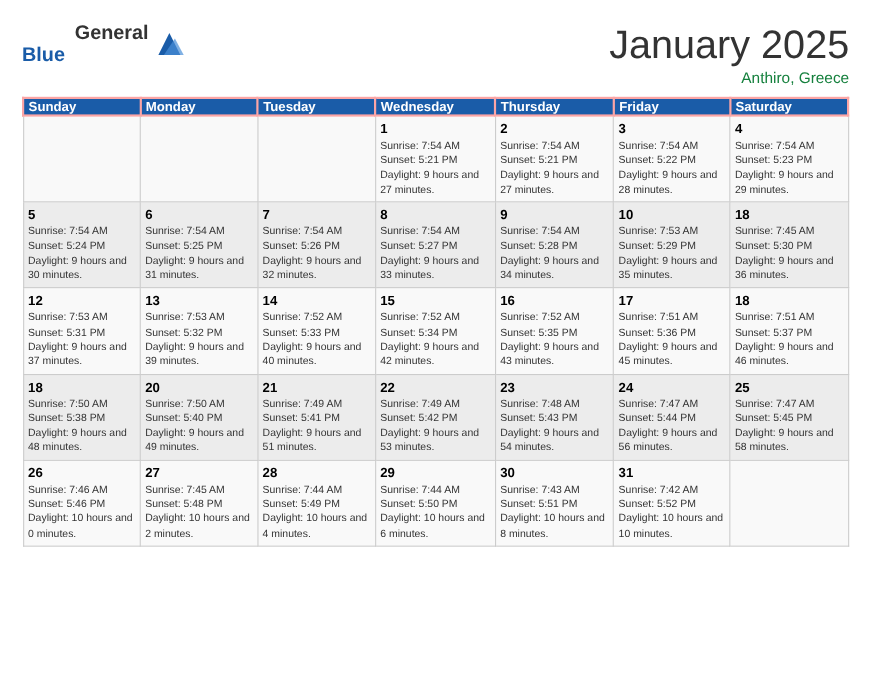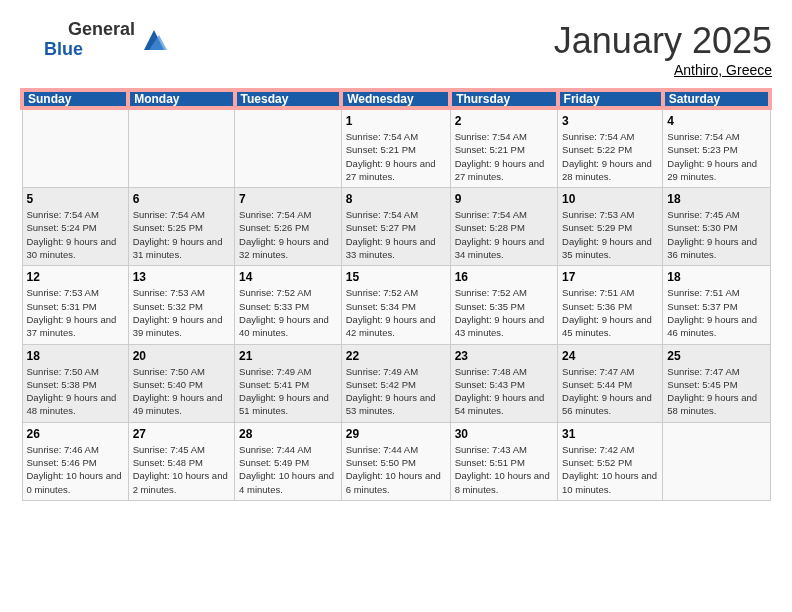--- a/index.html
+++ b/index.html
@@ -28,52 +28,50 @@
     .logo-general {
       font-size: 18px;
       font-weight: bold;
       color: #333;
       margin-left: 48px;
     }
     .logo-blue {
       font-size: 18px;
       font-weight: bold;
       color: #1a5ca8;
-      margin-left: 24px;
     }
     .logo-icon {
       width: 30px;
       height: 30px;
       margin-left: 4px;
     }
     .title-section {
       text-align: right;
     }
     .month-title {
       font-size: 36px;
       color: #333;
       font-weight: normal;
     }
     .location {
       font-size: 14px;
-      color: #000000;
-      text-decoration: underline;
+      color: #15803d;
     }
     .calendar {
       width: 100%;
       border-collapse: collapse;
       font-size: 10px;
     }
     .calendar thead tr th {
       background-color: #1a5ca8;
       color: #fff;
       padding: 0 4px;
       text-align: left;
       font-size: 12px;
-      border: 4px solid #fca5a5;
+      border: 2px solid #fca5a5;
     }
     .calendar tbody tr td {
       vertical-align: top;
       border: 1px solid #ccc;
       padding: 4px;
       width: 113px;
       min-height: 80px;
       background: #fff;
     }
     .calendar tbody tr:nth-child(odd) td {

